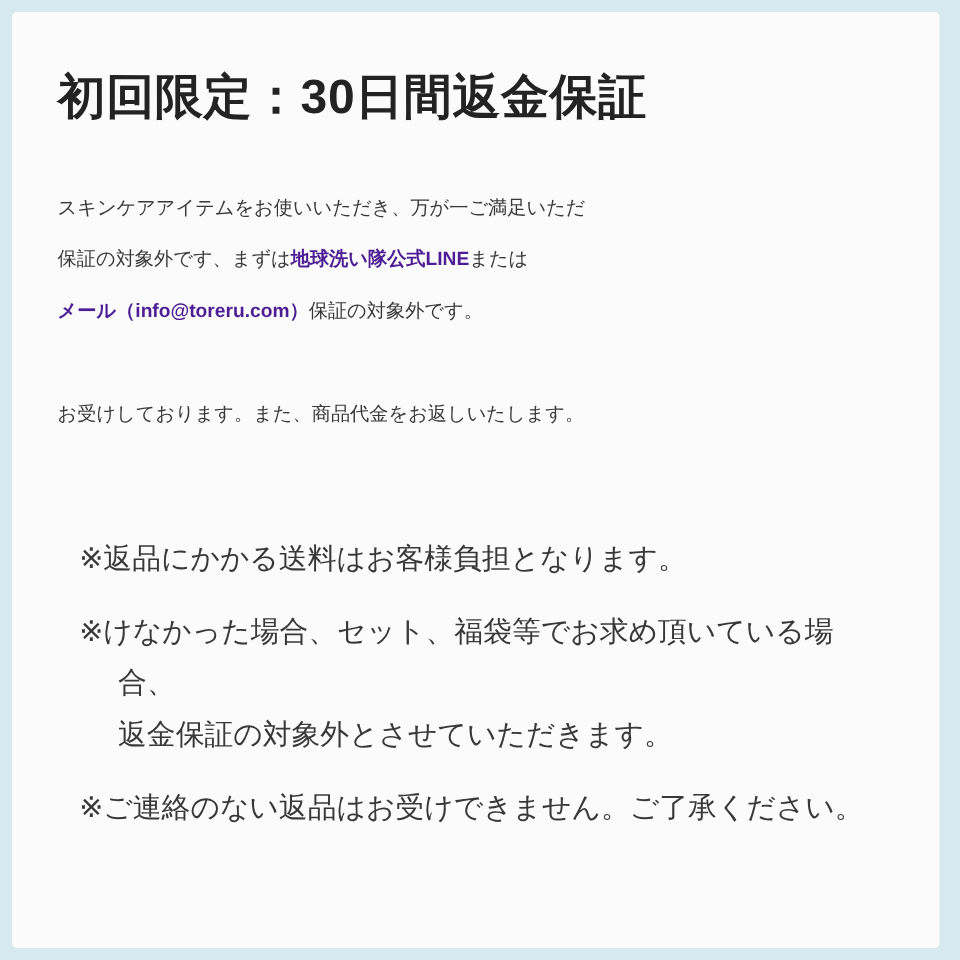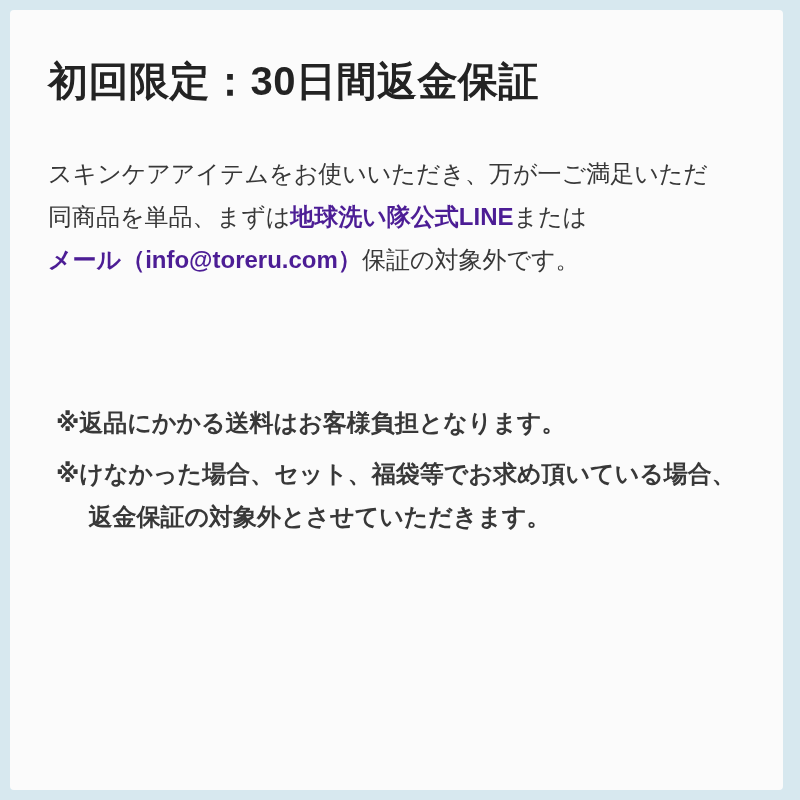--- a/index.html
+++ b/index.html
@@ -26,50 +26,50 @@
   .page-title {
     margin: 0;
     font-size: 40px;
     line-height: 48px;
     font-weight: 700;
     color: #232323;
     letter-spacing: 0.5px;
   }
   .description {
     margin: 47px 0 0 0;
-    font-size: 24px;
+    font-size: 16px;
     line-height: 43px;
     color: #383838;
   }
   .description .seg-bold {
     font-weight: 700;
     color: #4c1d95;
   }
   .notes {
     margin: 77px 0 0 0;
     padding: 0;
     list-style: none;
     font-size: 24px;
     line-height: 43px;
     color: #383838;
   }
   .notes li {
     padding-left: 1.35em;
     text-indent: -1.35em;
     white-space: pre-line;
-    margin: 8px;
-    font-weight: bold;
+    margin: 18px;
   }
 </style>
 </head>
 <body style="background: rgb(215, 232, 239);">
 
 <div class="panel" style="background: rgb(251, 251, 251);">
   <h1 class="page-title">初回限定：30日間返金保証</h1>
 
-  <p class="description"><span>スキンケアアイテムをお使いいただき、万が一ご満足いただ</span><br><span>同商品を単品、まずは</span><span class="seg-bold">地球洗い隊公式LINE</span><span>または</span><br><span class="seg-bold">メール（info@toreru.com）</span><span>保証の対象外です。</span><br><br></p>
+  <p class="description"><span>スキンケアアイテムをお使いいただき、万が一ご満足いただ</span><br><span>保証の対象外です、まずは</span><span class="seg-bold">地球洗い隊公式LINE</span><span>または</span><br><span class="seg-bold">メール（info@toreru.com）</span><span>保証の対象外です。</span><br><br><span>お受けしております。また、商品代金をお返しいたします。</span></p>
 
   <ul class="notes">
     <li>※返品にかかる送料はお客様負担となります。</li>
     <li>※けなかった場合、セット、福袋等でお求め頂いている場合、
 返金保証の対象外とさせていただきます。</li>
+    <li>※ご連絡のない返品はお受けできません。ご了承ください。</li>
   </ul>
 </div>
 
 </body></html>

